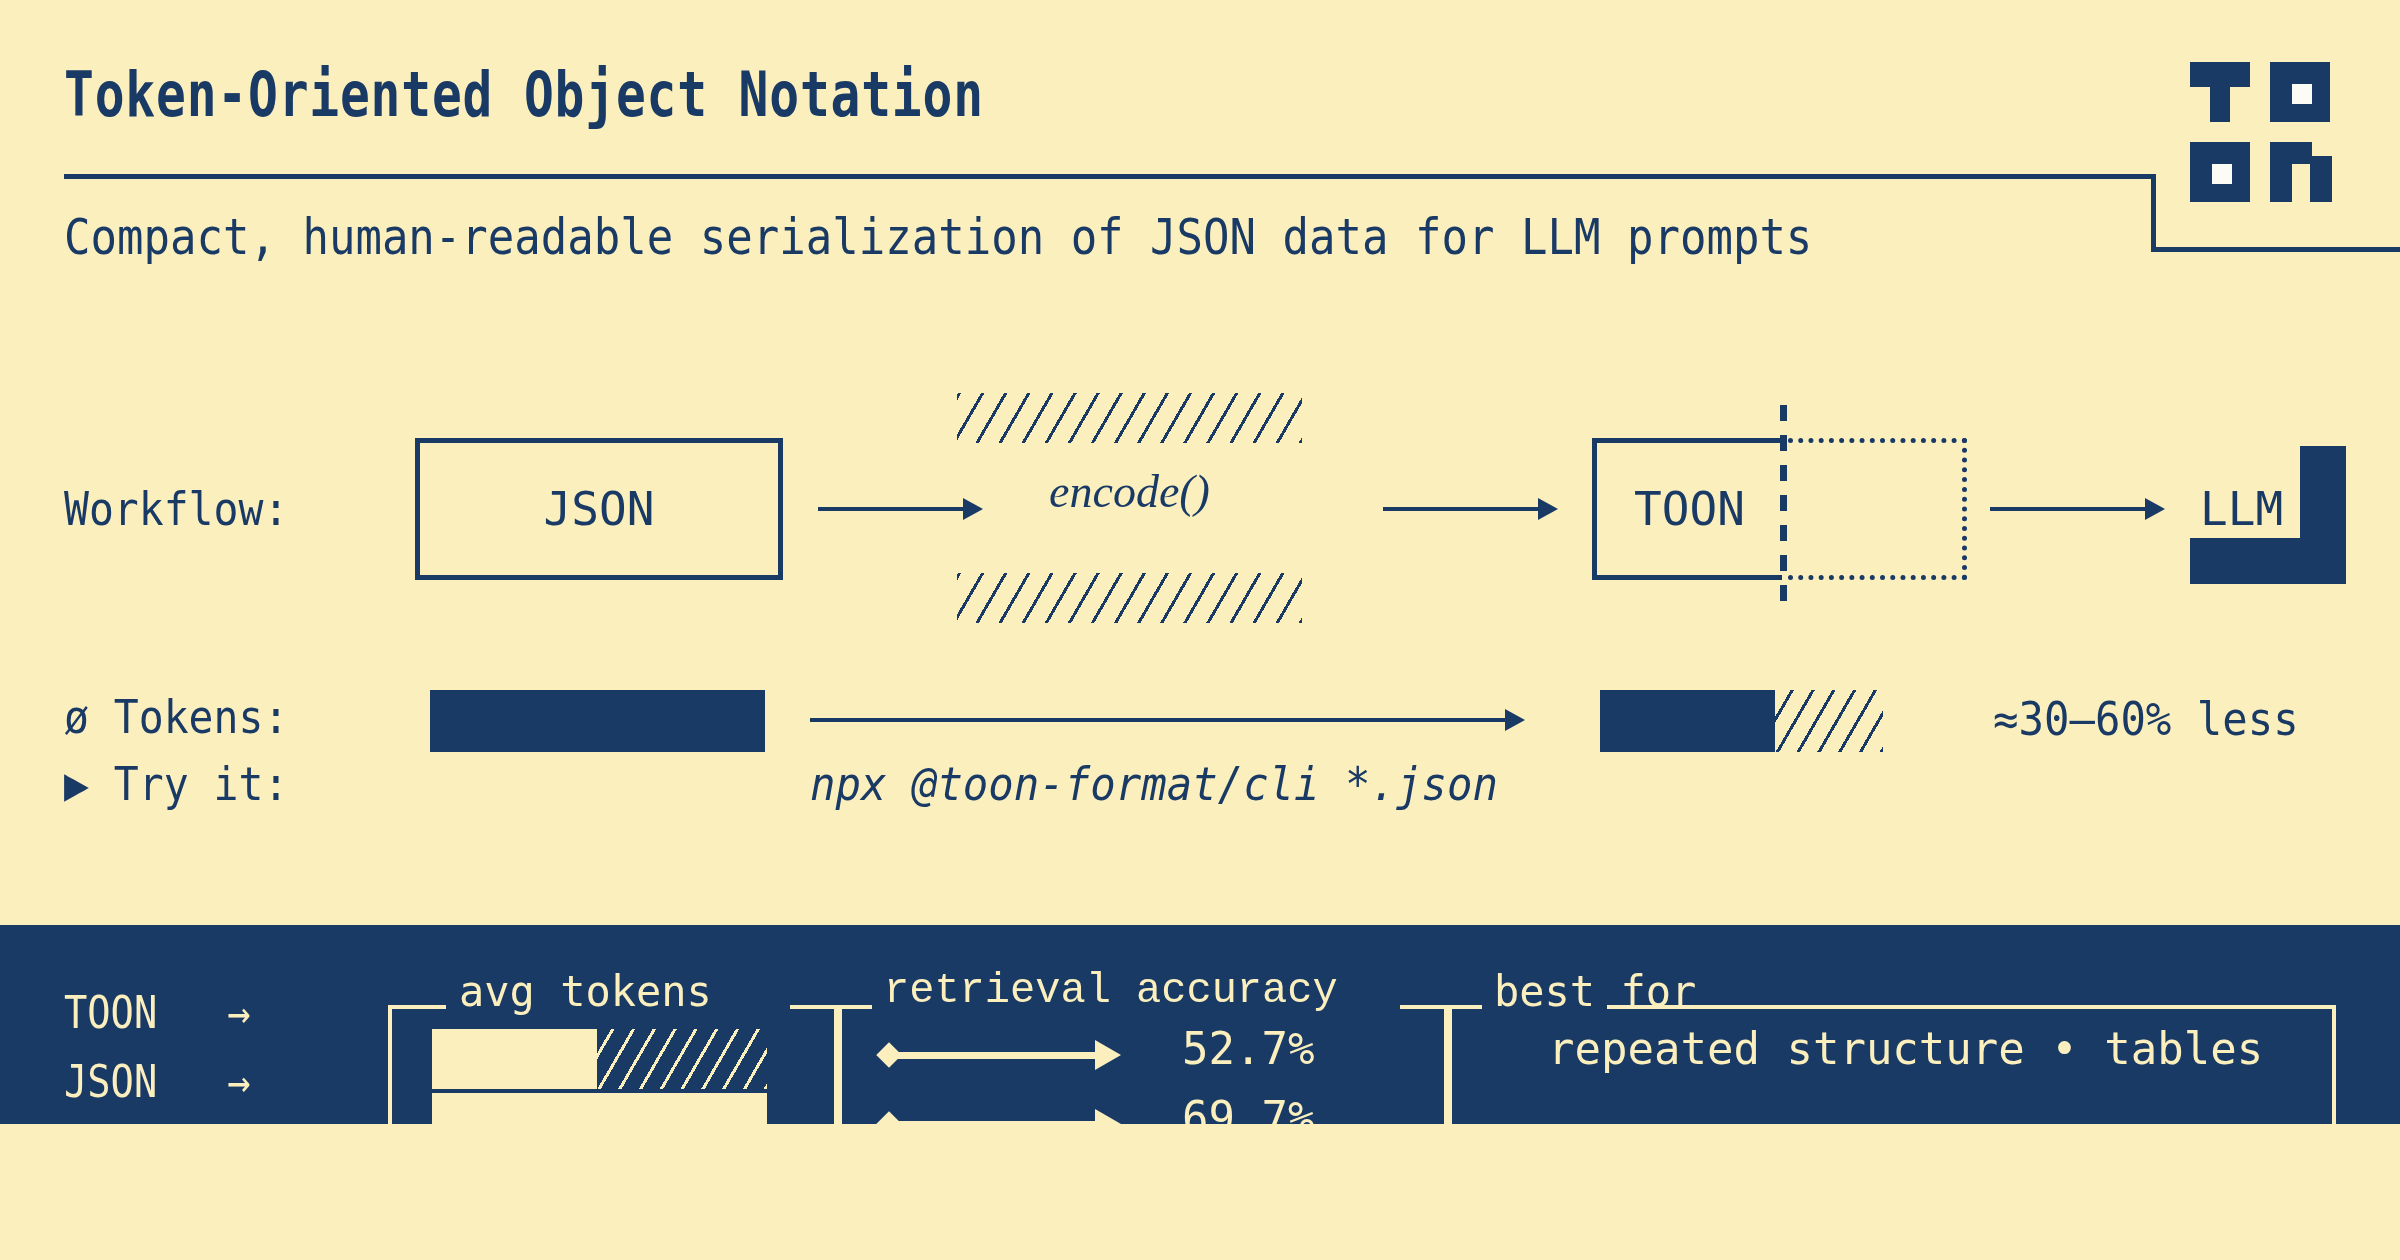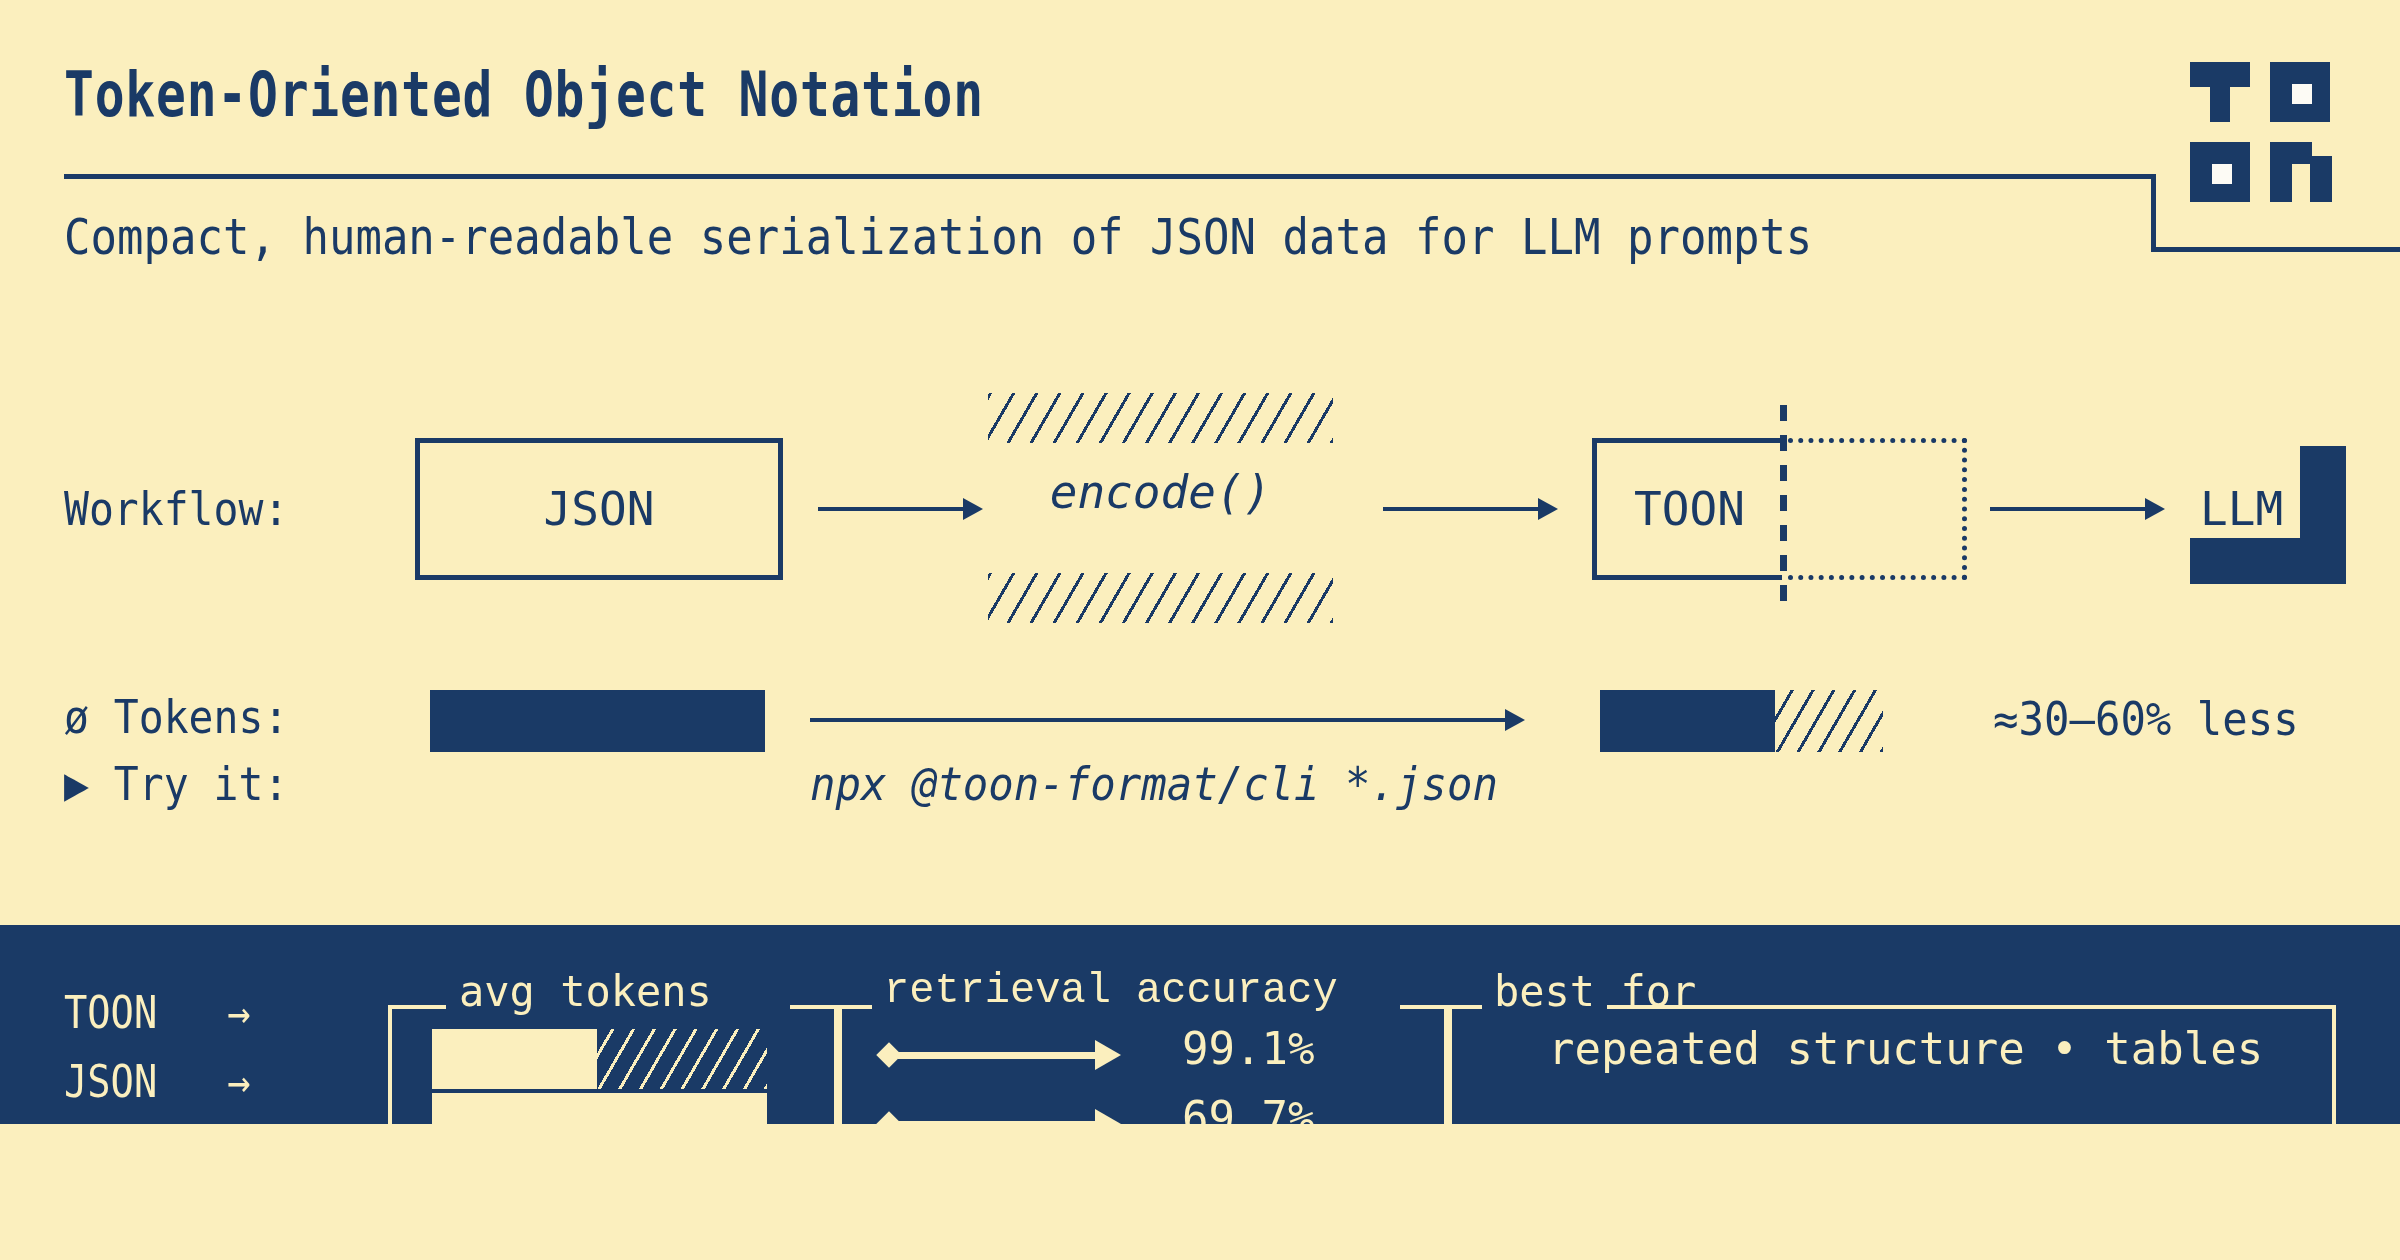--- a/index.html
+++ b/index.html
@@ -119,24 +119,25 @@
   }
   #arrow1-line { left: 818px;  top: 507px; width: 150px; }
   #arrow1-head { left: 963px;  top: 498px; }
   #arrow2-line { left: 1383px; top: 507px; width: 160px; }
   #arrow2-head { left: 1538px; top: 498px; }
   #arrow3-line { left: 1990px; top: 507px; width: 160px; }
   #arrow3-head { left: 2145px; top: 498px; }
 
   #encode-wrap {
     position: absolute;
-    left: 988px;
+    left: 957px;
     top: 393px;
     width: 345px;
     height: 230px;
+    font-family: Liberation Serif, serif;
   }
   .hatch-band {
     position: absolute;
     left: 0;
     width: 345px;
     height: 50px;
     background-image: repeating-linear-gradient(
       -60deg,
       #1A3A66 0px, #1A3A66 3px,
       rgba(0,0,0,0) 3px, rgba(0,0,0,0) 20px);
@@ -467,21 +468,21 @@
     <div id="pb-json"></div>
 
     <div class="brk-left-v" id="p2-left"></div>
     <div class="brk-top-l" id="p2-topl"></div>
     <div class="brk-top-r" id="p2-topr"></div>
     <div class="brk-right-v" id="p2-right"></div>
     <div id="p2-title">retrieval accuracy</div>
     <div class="diamond" id="acc1-dia"></div>
     <div class="acc-line" id="acc1-line"></div>
     <div class="acc-head" id="acc1-head"></div>
-    <div id="acc1-val">99.1%</div>
+    <div id="acc1-val">52.7%</div>
     <div class="diamond" id="acc2-dia"></div>
     <div class="acc-line" id="acc2-line"></div>
     <div class="acc-head" id="acc2-head"></div>
     <div id="acc2-val">69.7%</div>
 
     <div class="brk-left-v" id="p3-left"></div>
     <div class="brk-top-l" id="p3-topl"></div>
     <div class="brk-top-r" id="p3-topr"></div>
     <div class="brk-right-v" id="p3-right"></div>
     <div id="p3-title">best for</div>

